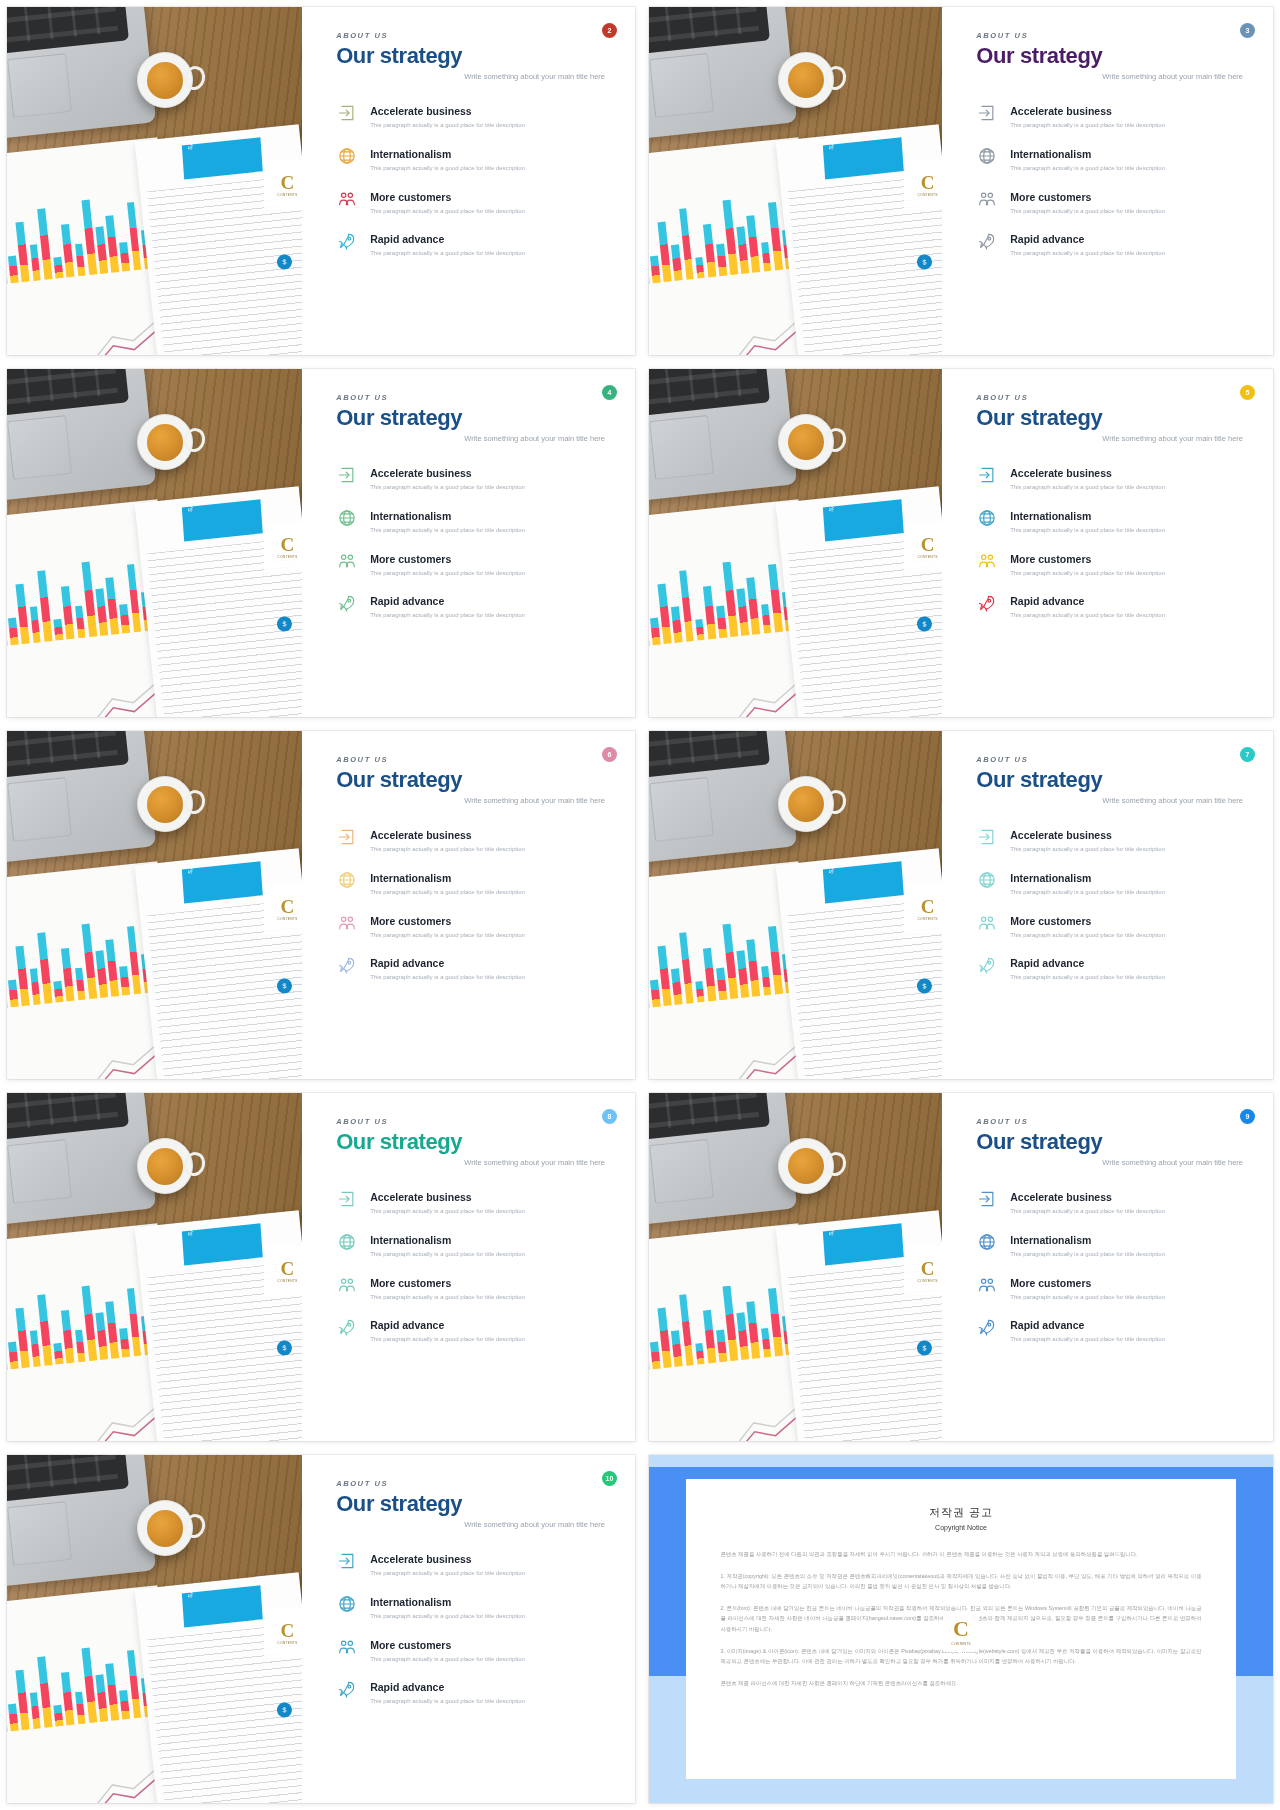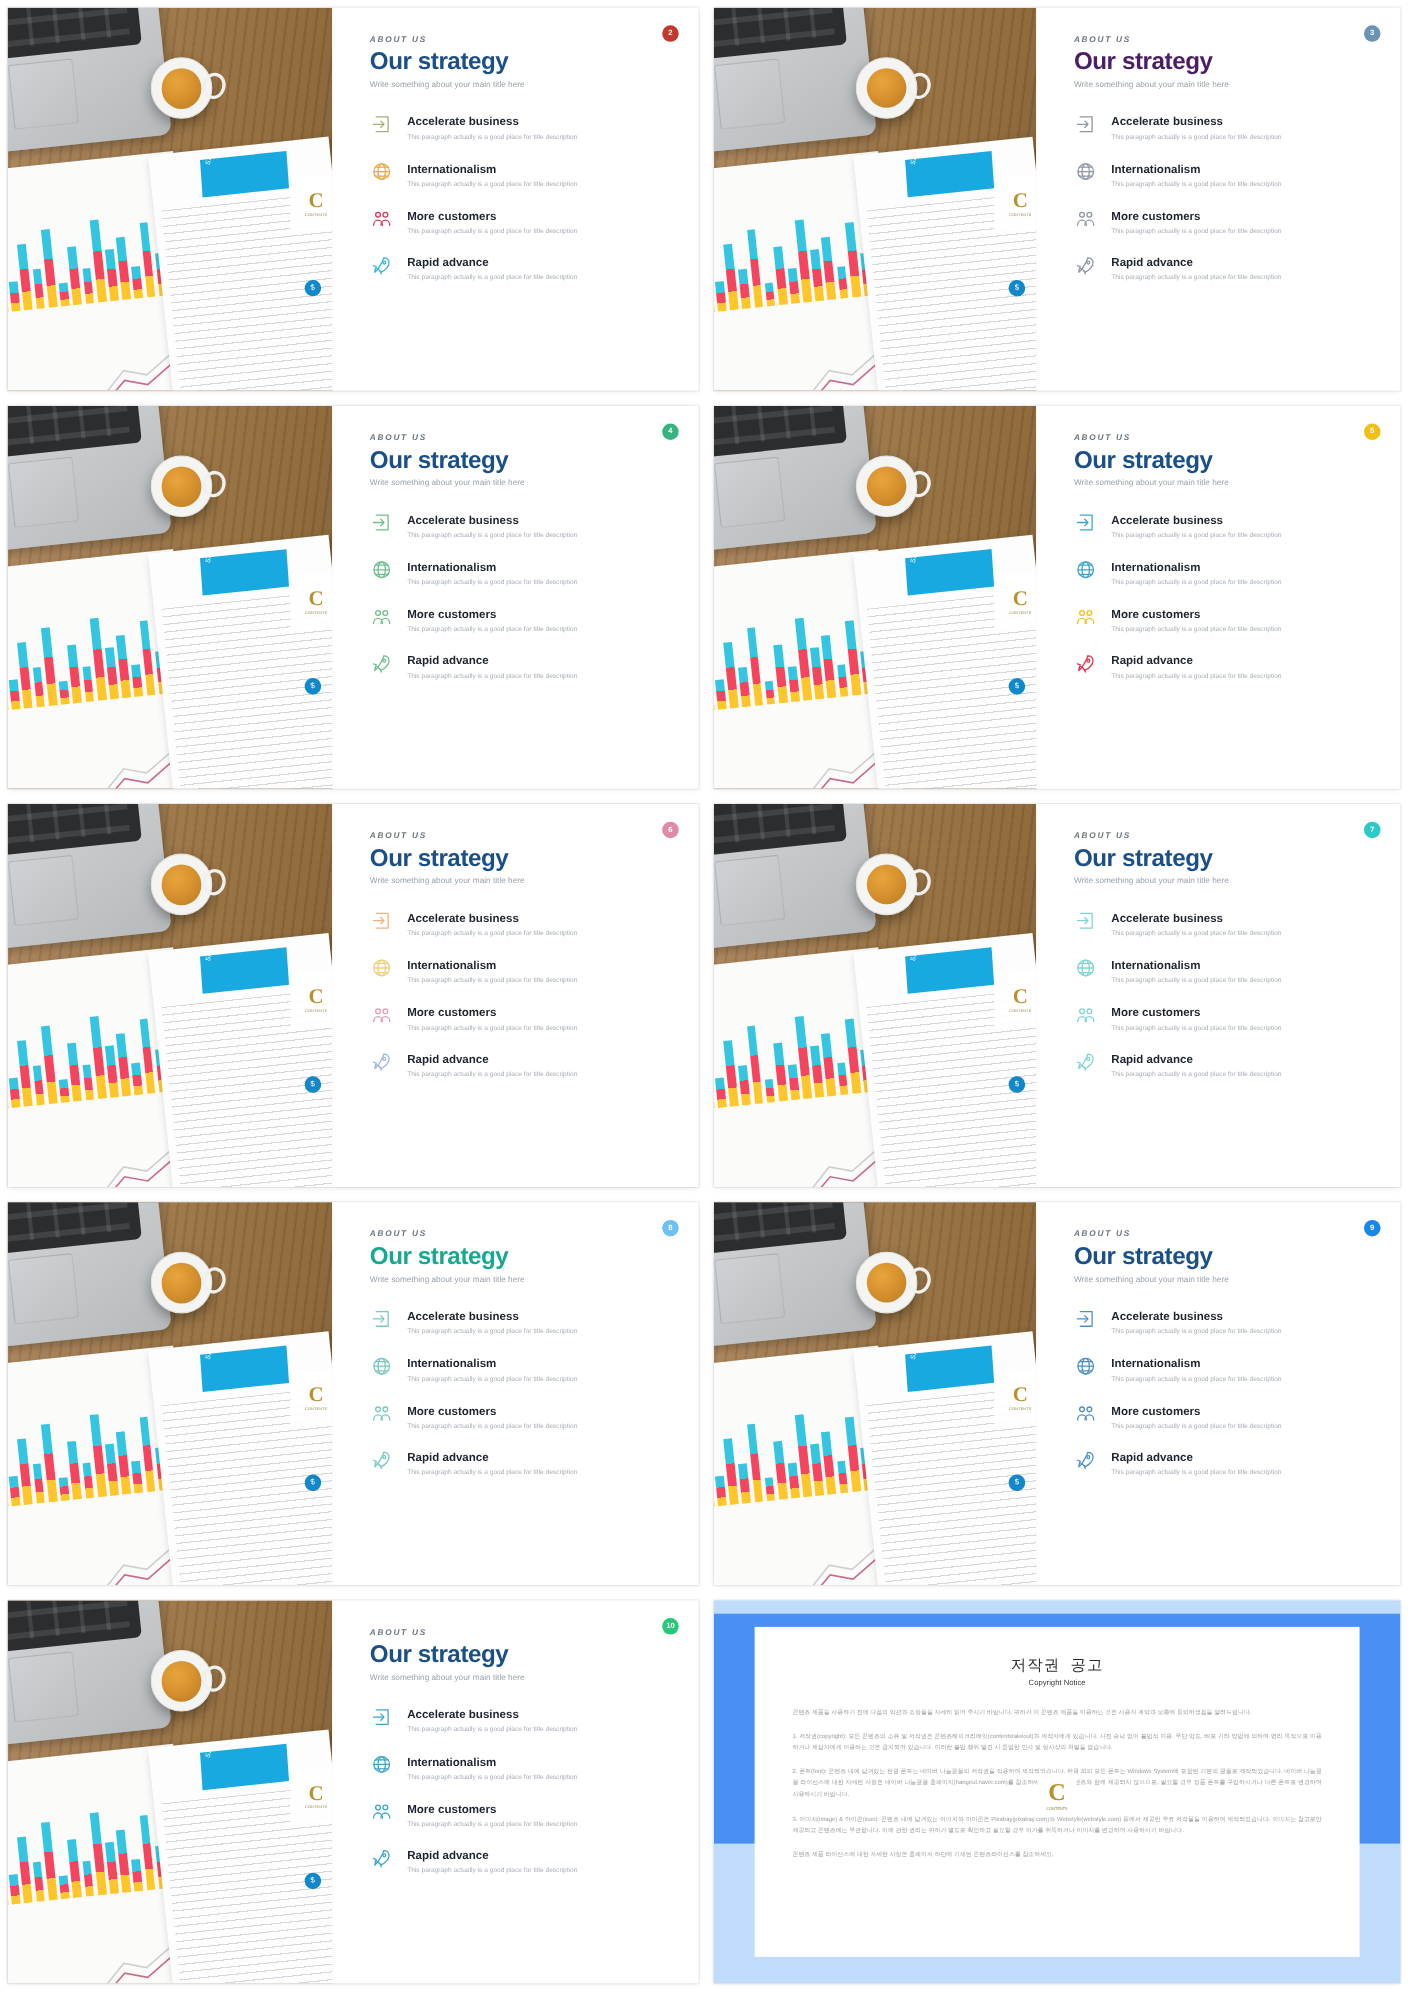--- a/index.html
+++ b/index.html
@@ -173,21 +173,21 @@
     background:#fff;
   }
   .eyebrow {
     font-size:7.5px; letter-spacing:1.6px; font-weight:bold;
     color:#6a7480; text-transform:uppercase; margin-bottom:4px;font-style:italic;
   }
   .title {
     font-size:22px; font-weight:bold; letter-spacing:-0.4px;
     line-height:1.05; margin-bottom:5px;
   }
-  .subtitle { font-size:7.5px; color:#9aa3ad; margin-bottom:20px; }
+  .subtitle { font-size:7.5px; color:#9aa3ad; margin-bottom:20px;text-align:right; }
 
   .feature {
     display:flex; align-items:flex-start; gap:12px;
     margin-bottom:14px;
   }
   .feature .ficon {
     width:22px; height:22px; flex:0 0 22px;
     display:flex; align-items:center; justify-content:center;
     margin-top:1px;
   }
@@ -215,21 +215,21 @@
     position:absolute; left:0; top:12px; width:100%; height:60%;
     background:#4a90f4;
   }
   .copy-doc {
     position:relative; z-index:2;
     width:88%; height:86%;
     background:#ffffff;
     padding:26px 34px;
     overflow:hidden;
   }
-  .copy-title-kr { text-align:center; font-size:14px; color:#2c2c2c; letter-spacing:1px;font-family:Liberation Mono, monospace; }
+  .copy-title-kr { text-align:center; font-size:11px; color:#2c2c2c; letter-spacing:1px; }
   .copy-title-en { text-align:center; font-size:7px; color:#3a3a3a; margin-top:4px; margin-bottom:18px; }
   .copy-p { font-size:5.4px; color:#9b9b9b; line-height:1.95; margin-bottom:11px; text-align:justify; }
   .copy-wm {
     position:absolute; left:50%; top:51%; transform:translate(-50%,-50%);
     width:36px; height:40px; background:rgba(255,255,255,0.9);
     display:flex; flex-direction:column; align-items:center; justify-content:center; z-index:5;
   }
   .copy-wm .wm-c { font-family:"Liberation Serif", serif; font-weight:bold; font-size:22px; color:#b8922c; line-height:1; }
   .copy-wm .wm-t { font-size:3.5px; color:#8c7a3e; margin-top:2px; }
 </style>

